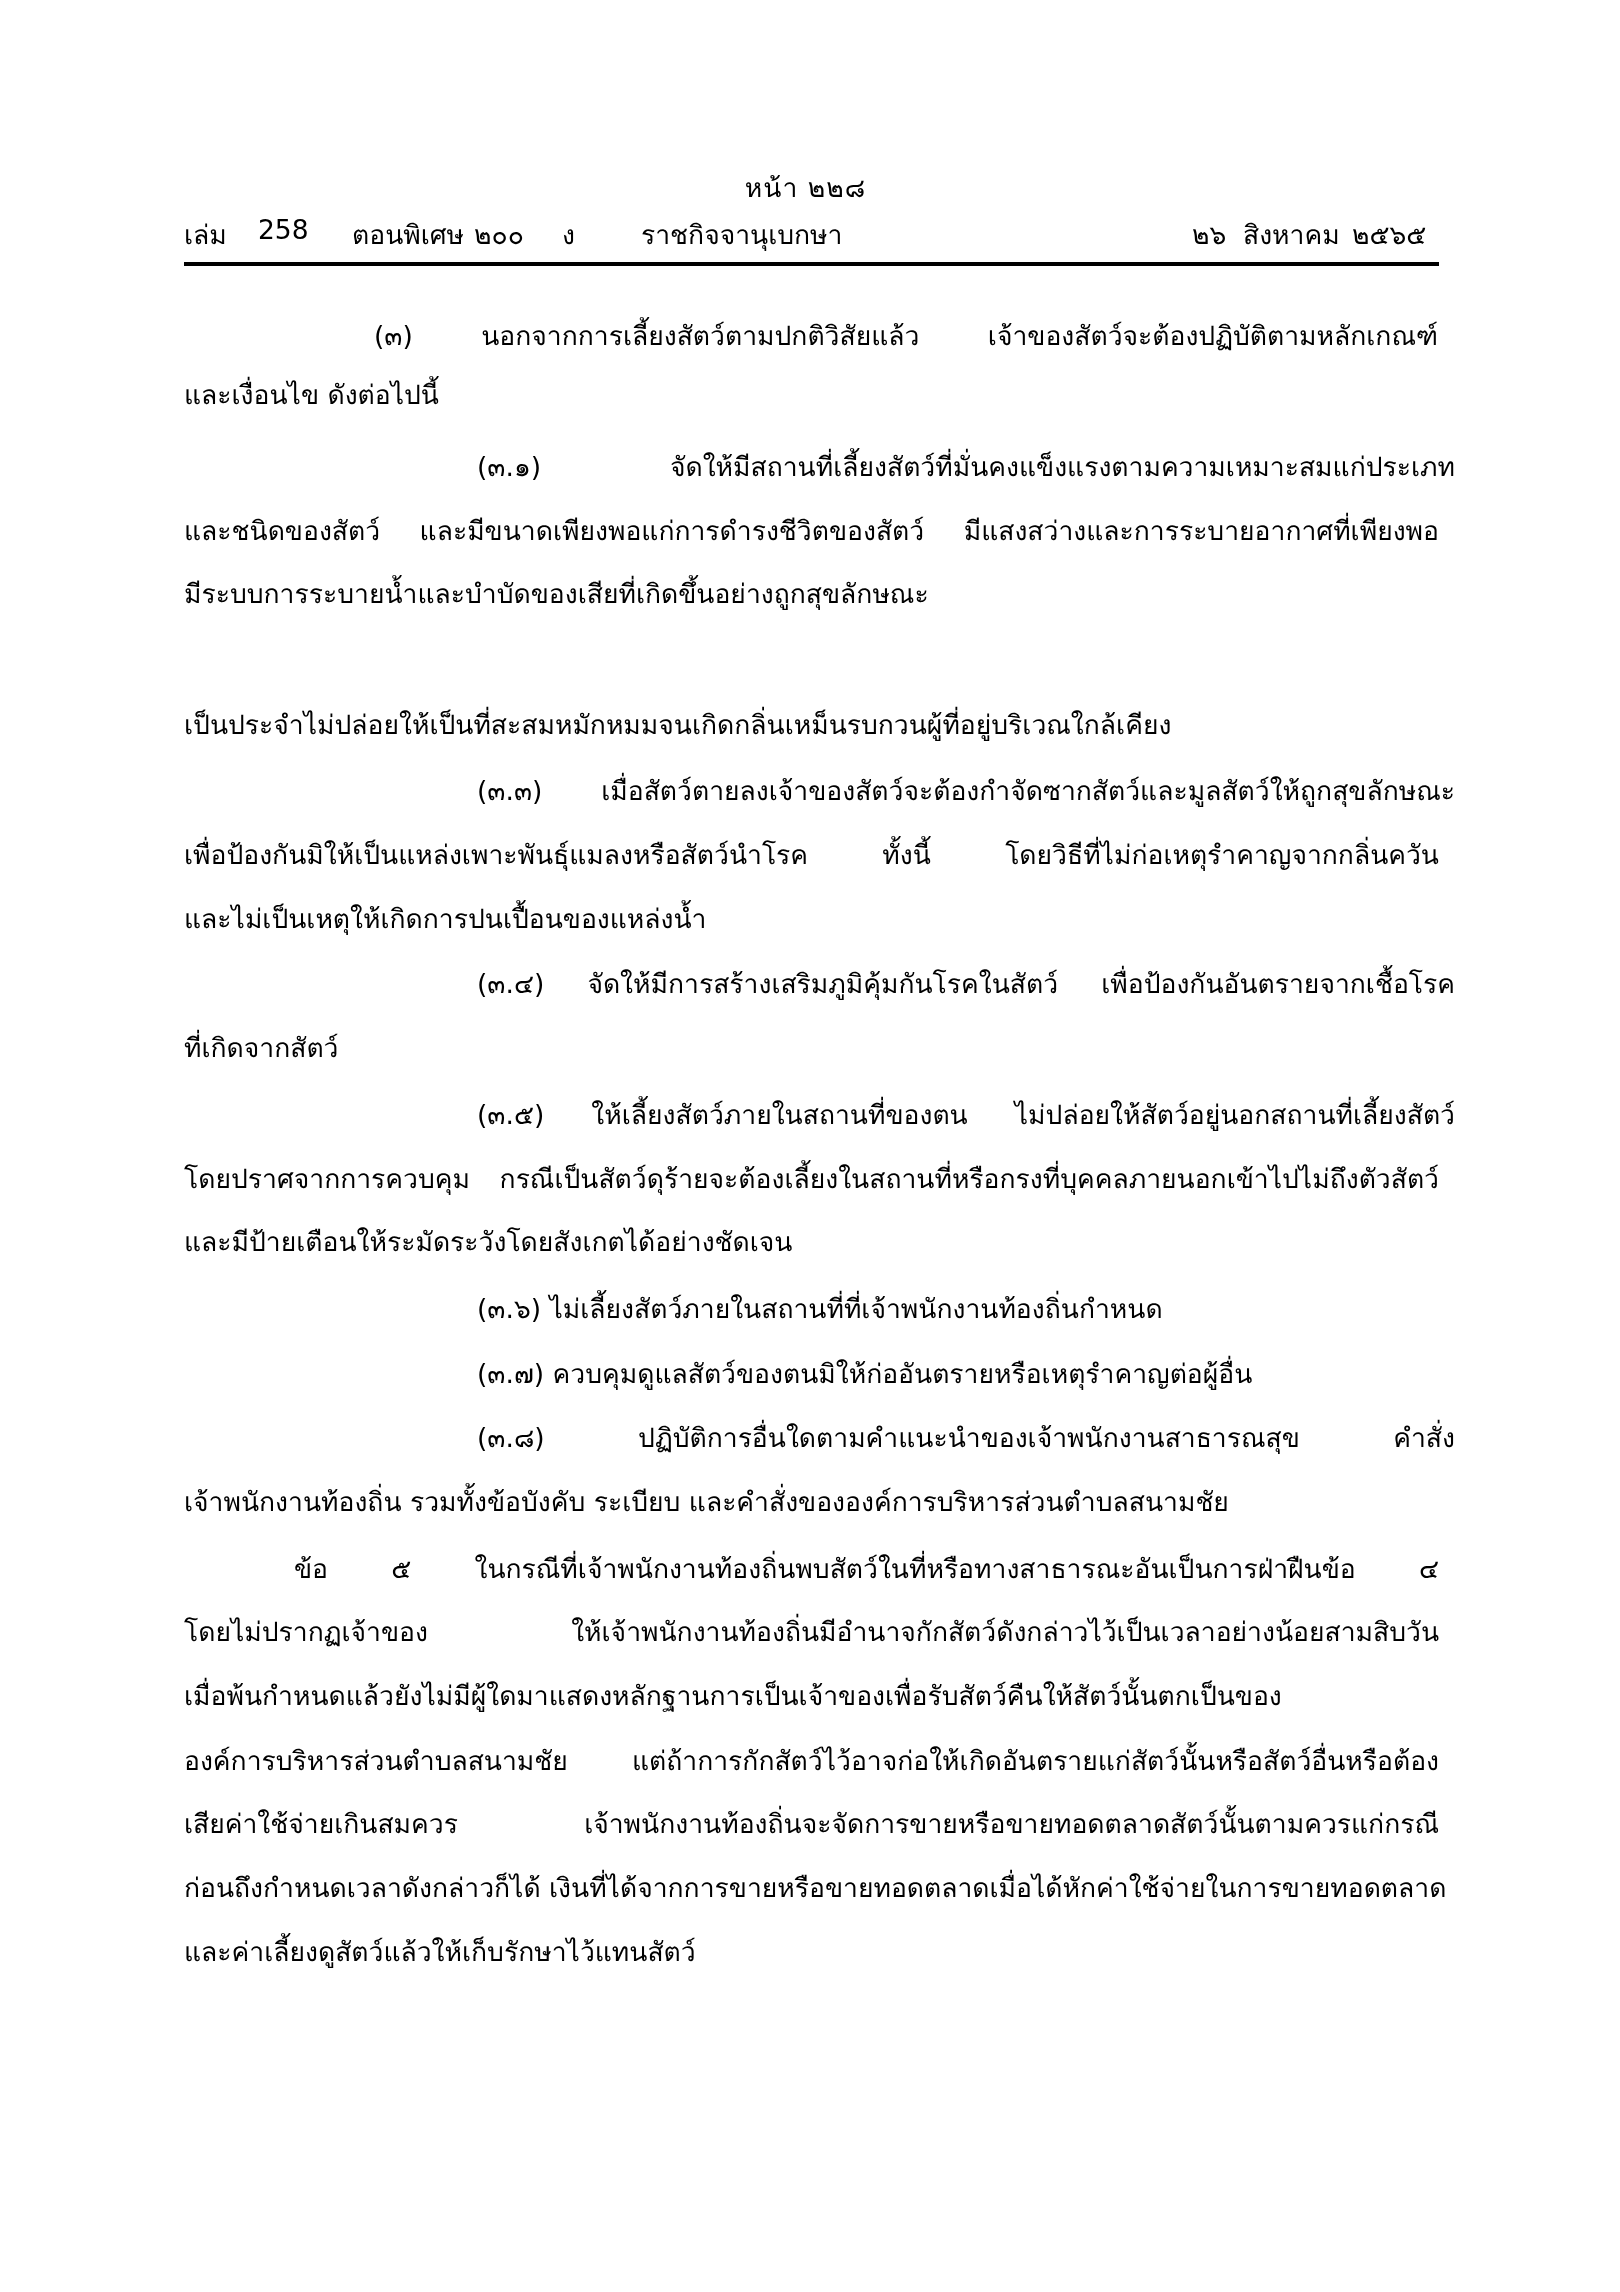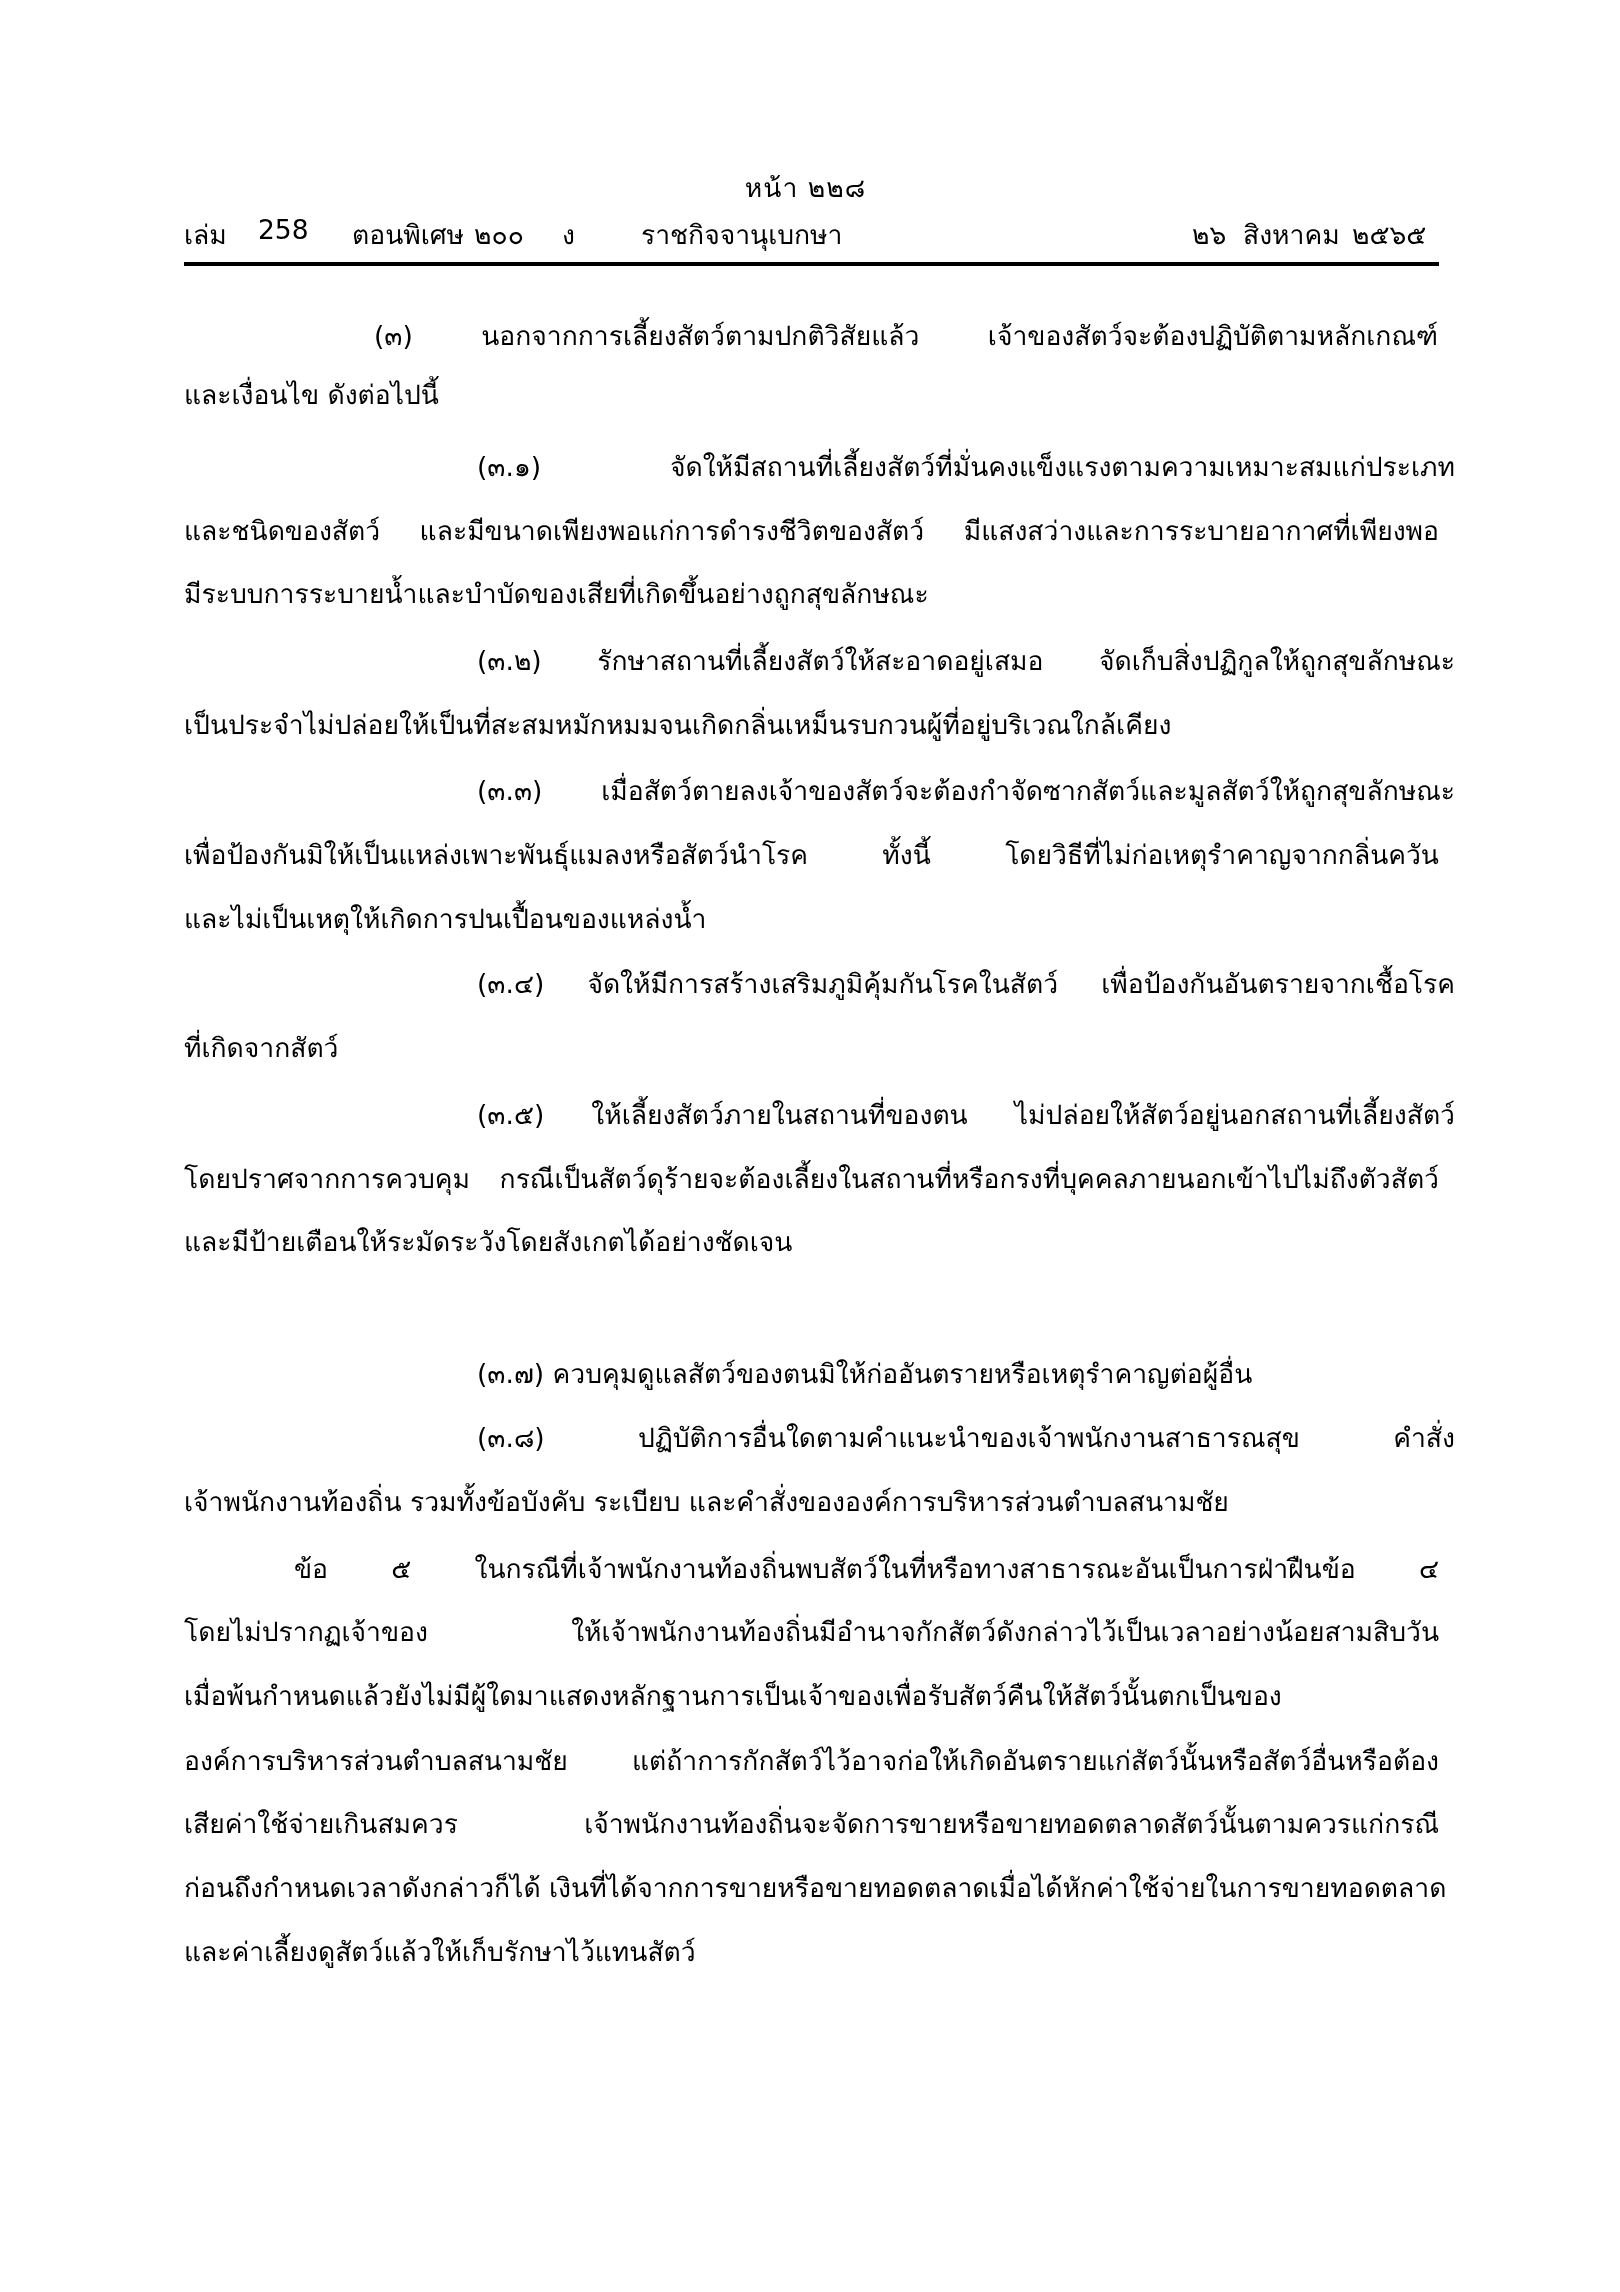--- a/index.html
+++ b/index.html
@@ -40,34 +40,34 @@
 
   <div class="rule"></div>
 
   <div class="line just ind1" style="top:316px">(๓)  นอกจากการเลี้ยงสัตว์ตามปกติวิสัยแล้ว  เจ้าของสัตว์จะต้องปฏิบัติตามหลักเกณฑ์</div>
   <div class="line" style="top:375px">และเงื่อนไข  ดังต่อไปนี้</div>
 
   <div class="line just ind2" style="top:447px">(๓.๑)  จัดให้มีสถานที่เลี้ยงสัตว์ที่มั่นคงแข็งแรงตามความเหมาะสมแก่ประเภท</div>
   <div class="line just" style="top:511px">และชนิดของสัตว์  และมีขนาดเพียงพอแก่การดำรงชีวิตของสัตว์  มีแสงสว่างและการระบายอากาศที่เพียงพอ</div>
   <div class="line" style="top:574px">มีระบบการระบายน้ำและบำบัดของเสียที่เกิดขึ้นอย่างถูกสุขลักษณะ</div>
 
-  <div class="line just ind2" style="top:641px">(๓.๒)  รักษาสถานที่เลี้ยงสัตว์ให้สะอาดอยู่เสมอ  จัดเก็บสิ่งปฏิกูลให้ถูกสุขลักษณะ</div>
   <div class="line" style="top:705px">เป็นประจำไม่ปล่อยให้เป็นที่สะสมหมักหมมจนเกิดกลิ่นเหม็นรบกวนผู้ที่อยู่บริเวณใกล้เคียง</div>
 
   <div class="line just ind2" style="top:771px">(๓.๓)  เมื่อสัตว์ตายลงเจ้าของสัตว์จะต้องกำจัดซากสัตว์และมูลสัตว์ให้ถูกสุขลักษณะ</div>
   <div class="line just" style="top:835px">เพื่อป้องกันมิให้เป็นแหล่งเพาะพันธุ์แมลงหรือสัตว์นำโรค  ทั้งนี้  โดยวิธีที่ไม่ก่อเหตุรำคาญจากกลิ่นควัน</div>
   <div class="line" style="top:899px">และไม่เป็นเหตุให้เกิดการปนเปื้อนของแหล่งน้ำ</div>
 
   <div class="line just ind2" style="top:964px">(๓.๔)  จัดให้มีการสร้างเสริมภูมิคุ้มกันโรคในสัตว์  เพื่อป้องกันอันตรายจากเชื้อโรค</div>
   <div class="line" style="top:1028px">ที่เกิดจากสัตว์</div>
 
   <div class="line just ind2" style="top:1095px">(๓.๕)  ให้เลี้ยงสัตว์ภายในสถานที่ของตน  ไม่ปล่อยให้สัตว์อยู่นอกสถานที่เลี้ยงสัตว์</div>
   <div class="line just" style="top:1159px">โดยปราศจากการควบคุม  กรณีเป็นสัตว์ดุร้ายจะต้องเลี้ยงในสถานที่หรือกรงที่บุคคลภายนอกเข้าไปไม่ถึงตัวสัตว์</div>
   <div class="line" style="top:1222px">และมีป้ายเตือนให้ระมัดระวังโดยสังเกตได้อย่างชัดเจน</div>
 
+  <div class="line ind2" style="top:1289px">(๓.๖)  ไม่เลี้ยงสัตว์ภายในสถานที่ที่เจ้าพนักงานท้องถิ่นกำหนด</div>
   <div class="line ind2" style="top:1354px">(๓.๗)  ควบคุมดูแลสัตว์ของตนมิให้ก่ออันตรายหรือเหตุรำคาญต่อผู้อื่น</div>
 
   <div class="line just ind2" style="top:1418px">(๓.๘)  ปฏิบัติการอื่นใดตามคำแนะนำของเจ้าพนักงานสาธารณสุข  คำสั่ง</div>
   <div class="line" style="top:1482px">เจ้าพนักงานท้องถิ่น  รวมทั้งข้อบังคับ  ระเบียบ  และคำสั่งขององค์การบริหารส่วนตำบลสนามชัย</div>
 
   <div class="line just ind3" style="top:1549px">ข้อ  ๕  ในกรณีที่เจ้าพนักงานท้องถิ่นพบสัตว์ในที่หรือทางสาธารณะอันเป็นการฝ่าฝืนข้อ  ๔</div>
   <div class="line just" style="top:1612px">โดยไม่ปรากฏเจ้าของ  ให้เจ้าพนักงานท้องถิ่นมีอำนาจกักสัตว์ดังกล่าวไว้เป็นเวลาอย่างน้อยสามสิบวัน</div>
   <div class="line just" style="top:1676px">เมื่อพ้นกำหนดแล้วยังไม่มีผู้ใดมาแสดงหลักฐานการเป็นเจ้าของเพื่อรับสัตว์คืนให้สัตว์นั้นตกเป็นของ</div>
   <div class="line just" style="top:1741px">องค์การบริหารส่วนตำบลสนามชัย  แต่ถ้าการกักสัตว์ไว้อาจก่อให้เกิดอันตรายแก่สัตว์นั้นหรือสัตว์อื่นหรือต้อง</div>
   <div class="line just" style="top:1804px">เสียค่าใช้จ่ายเกินสมควร  เจ้าพนักงานท้องถิ่นจะจัดการขายหรือขายทอดตลาดสัตว์นั้นตามควรแก่กรณี</div>

